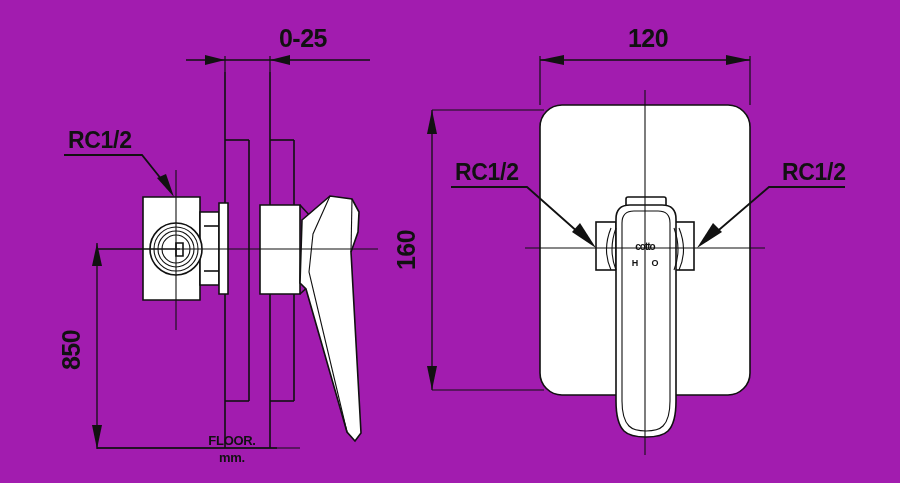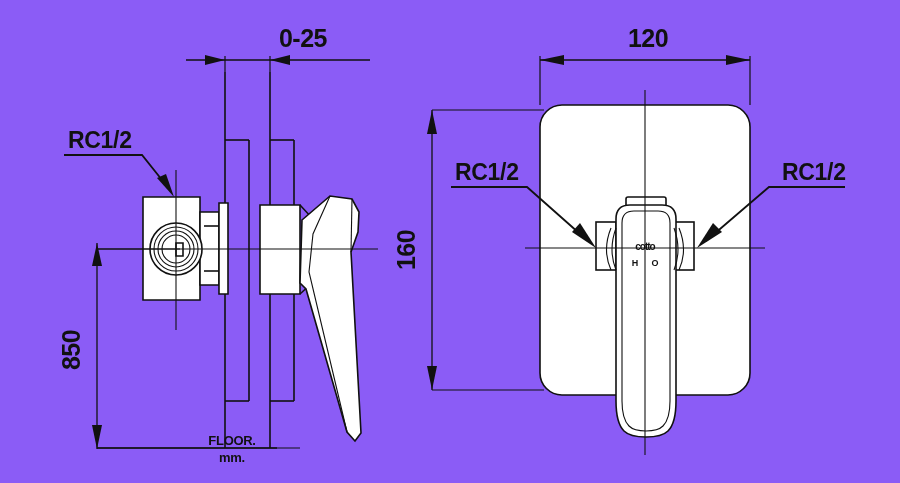--- a/index.html
+++ b/index.html
@@ -1,18 +1,18 @@
 <!DOCTYPE html>
 <html><head>
 <meta charset="utf-8">
 <style>
   html,body{margin:0;padding:0;background:#ffffff;}
   body{width:900px;height:483px;overflow:hidden;
        font-family:"Liberation Sans", sans-serif;}
-  #sheet{position:relative;width:900px;height:483px;background:#8b5cf6;}
+  #sheet{position:relative;width:900px;height:483px;background:#a21caf;}
   svg{display:block;}
   .dimtext{font-family:"Liberation Sans", sans-serif;font-weight:bold;
            font-size:25px;fill:#111;letter-spacing:-0.5px;}
   .leadertext{font-family:"Liberation Sans", sans-serif;font-weight:bold;
               font-size:23px;fill:#111;letter-spacing:-0.3px;}
   .floortext{font-family:"Liberation Sans", sans-serif;font-weight:bold;
              font-size:13px;fill:#111;letter-spacing:-0.3px;}
   .mmtext{font-family:"Liberation Sans", sans-serif;font-weight:bold;
           font-size:13px;fill:#111;letter-spacing:-0.3px;}
   .hotcold{font-family:"Liberation Sans", sans-serif;font-weight:bold;

